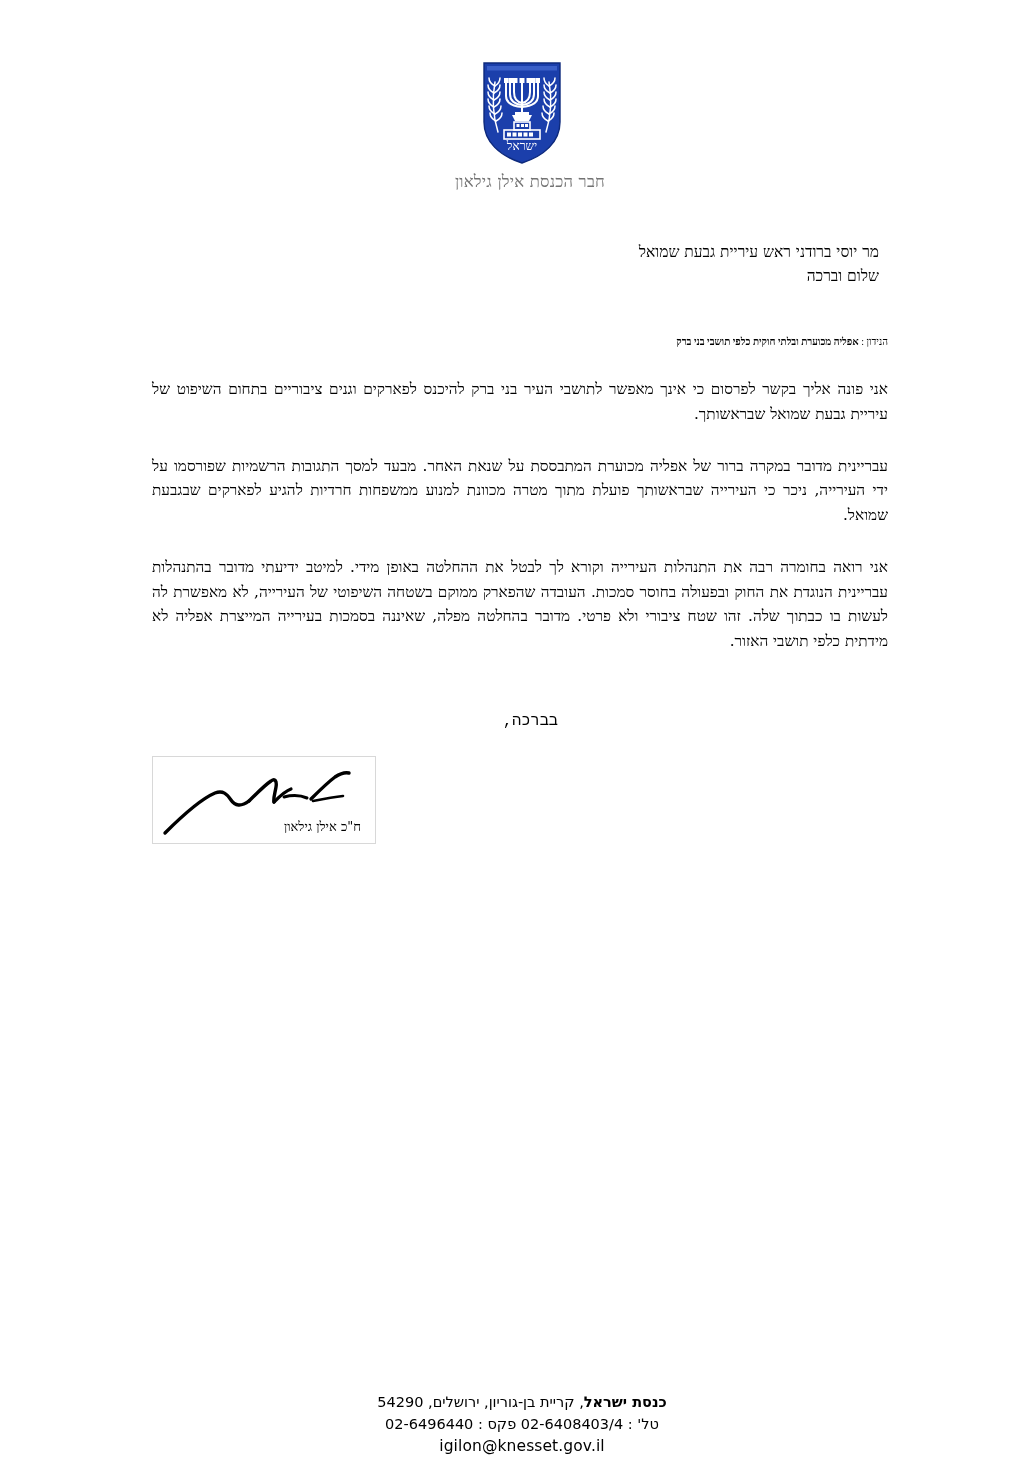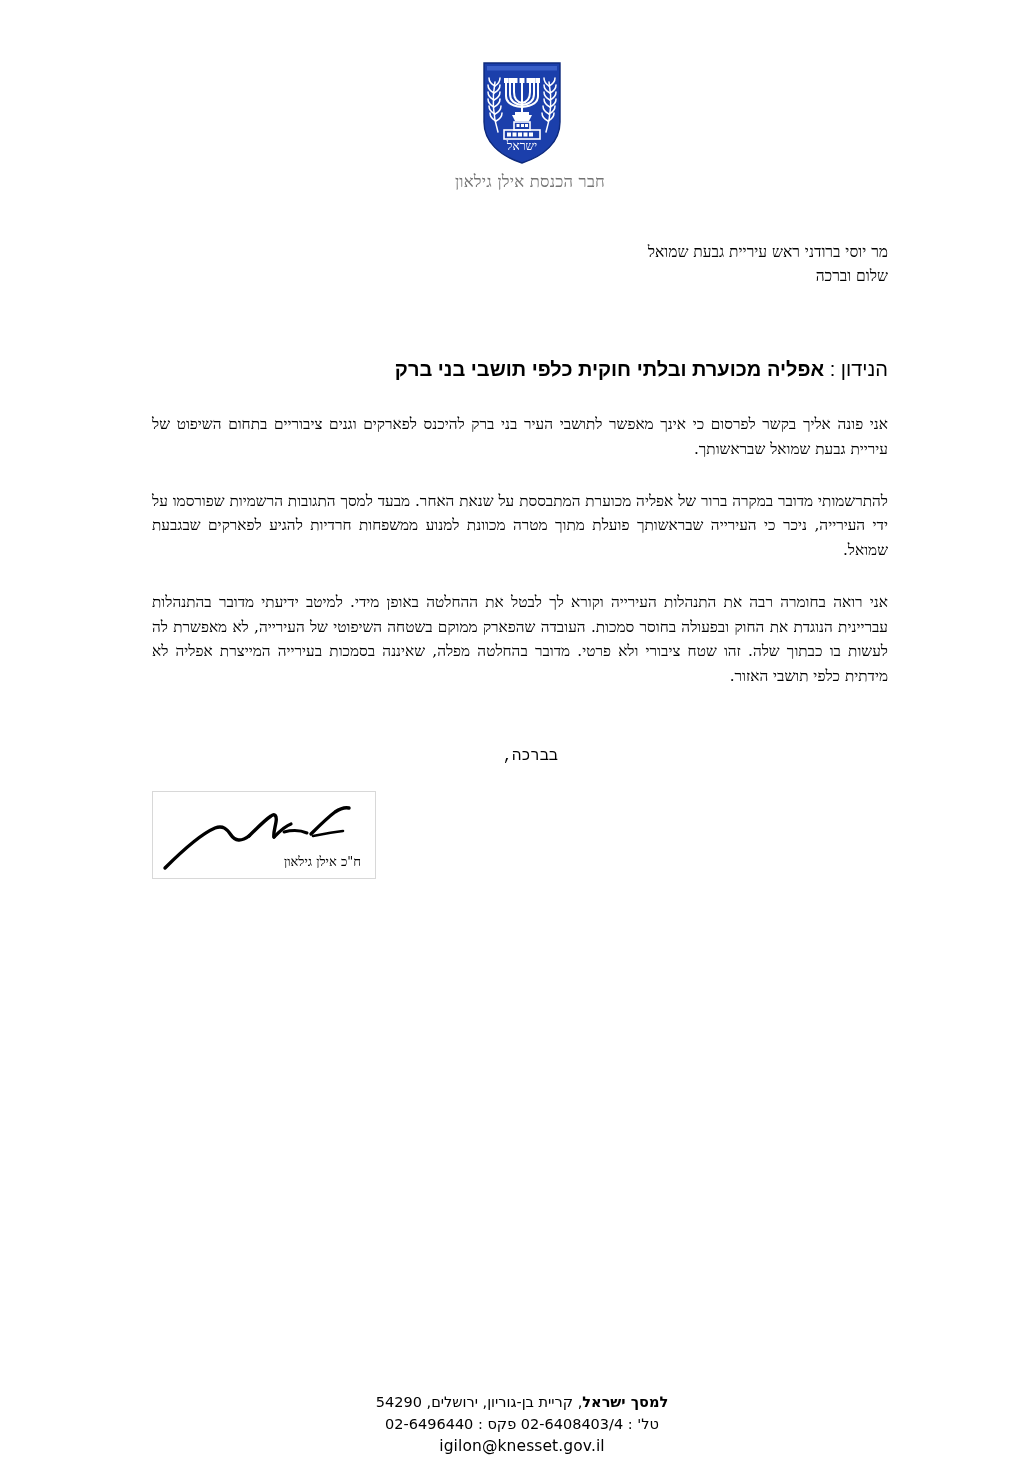--- a/index.html
+++ b/index.html
@@ -58,30 +58,30 @@
     right: 148px;
     left: 148px;
     direction: rtl;
   }
 
   .recipient {
     text-align: right;
     font-size: 15.5px;
     font-family: "DejaVu Serif", "Liberation Serif", serif;
     line-height: 1.55;
-    margin-right: 0;
+    margin-right: 9px;
     padding-right: 0;
   }
   .recipient-line { white-space: nowrap; }
 
   .subject {
-    margin-top: 66px;
-    text-align: right;
-    font-size: 20px;
-    font-family: Liberation Sans, sans-serif;
+    margin-top: 46px;
+    text-align: right;
+    font-size: 10px;
+    font-family: Liberation Serif, serif;
     line-height: 1.5;
   }
   .subject .subject-label { font-weight: normal; }
   .subject .subject-text { font-weight: bold; }
 
   .para {
     margin-top: 27px;
     font-size: 15.3px;
     font-family: "DejaVu Serif", "Liberation Serif", serif;
     line-height: 1.62;
@@ -249,21 +249,21 @@
       <div class="recipient-line">מר יוסי ברודני ראש עיריית גבעת שמואל</div>
       <div class="recipient-line">שלום וברכה</div>
     </div>
 
     <div class="subject">
       <span class="subject-label">הנידון : </span><span class="subject-text">אפליה מכוערת ובלתי חוקית כלפי תושבי בני ברק</span>
     </div>
 
     <div style="margin-top:28px;">
       <p class="para">אני פונה אליך בקשר לפרסום כי אינך מאפשר לתושבי העיר בני ברק להיכנס לפארקים וגנים ציבוריים בתחום השיפוט של עיריית גבעת שמואל שבראשותך.</p>
-      <p class="para">להתרשמותי מדובר במקרה ברור של אפליה מכוערת המתבססת על שנאת האחר. מבעד למסך התגובות הרשמיות שפורסמו על ידי העירייה, ניכר כי העירייה שבראשותך פועלת מתוך מטרה מכוונת למנוע ממשפחות חרדיות להגיע לפארקים שבגבעת שמואל.</p>
+      <p class="para">עבריינית מדובר במקרה ברור של אפליה מכוערת המתבססת על שנאת האחר. מבעד למסך התגובות הרשמיות שפורסמו על ידי העירייה, ניכר כי העירייה שבראשותך פועלת מתוך מטרה מכוונת למנוע ממשפחות חרדיות להגיע לפארקים שבגבעת שמואל.</p>
       <p class="para">אני רואה בחומרה רבה את התנהלות העירייה וקורא לך לבטל את ההחלטה באופן מידי. למיטב ידיעתי מדובר בהתנהלות עבריינית הנוגדת את החוק ובפעולה בחוסר סמכות. העובדה שהפארק ממוקם בשטחה השיפוטי של העירייה, לא מאפשרת לה לעשות בו כבתוך שלה. זהו שטח ציבורי ולא פרטי. מדובר בהחלטה מפלה, שאיננה בסמכות בעירייה המייצרת אפליה לא מידתית כלפי תושבי האזור.</p>
     </div>
 
     <div class="closing">בברכה,</div>
 
     <div class="signature-block clearfix">
       <span class="signature-frame">
         <svg class="sig-svg" viewBox="0 0 222 86" xmlns="http://www.w3.org/2000/svg" aria-hidden="true">
           <g fill="none" stroke="#000000" stroke-linecap="round" stroke-linejoin="round">
             <path d="M12 76 C30 58 48 42 62 36 C70 33 74 37 78 43 C82 49 88 50 96 44" stroke-width="3.4"></path>
@@ -275,19 +275,19 @@
           </g>
         </svg>
         <span class="sig-caption">ח"כ אילן גילאון</span>
       </span>
     </div>
 
   </div>
 
   <div class="footer">
     <div class="footer-line">
-      <span class="footer-org">למסך ישראל</span><span>, קריית בן-גוריון, ירושלים, 54290</span>
+      <span class="footer-org">כנסת ישראל</span><span>, קריית בן-גוריון, ירושלים, 54290</span>
     </div>
     <div class="footer-line">טל' : 02-6408403/4 פקס : 02-6496440</div>
     <div class="footer-line footer-email">igilon@knesset.gov.il</div>
   </div>
 
 </div>
 
 </body></html>

